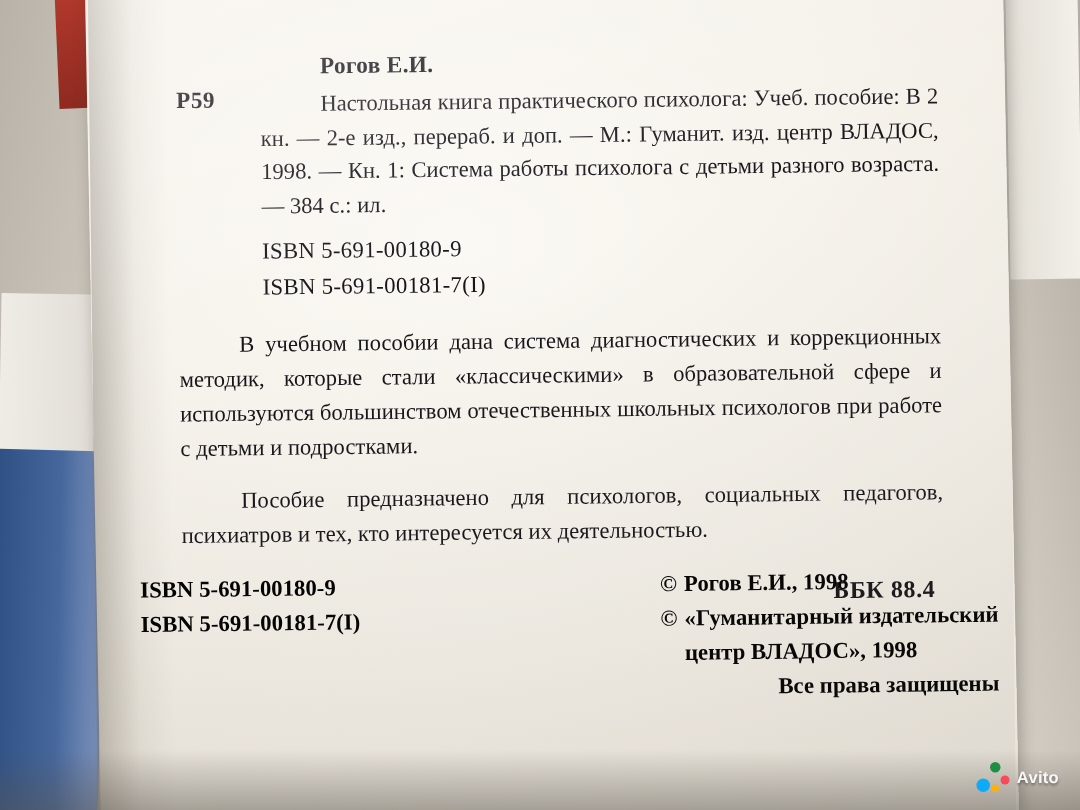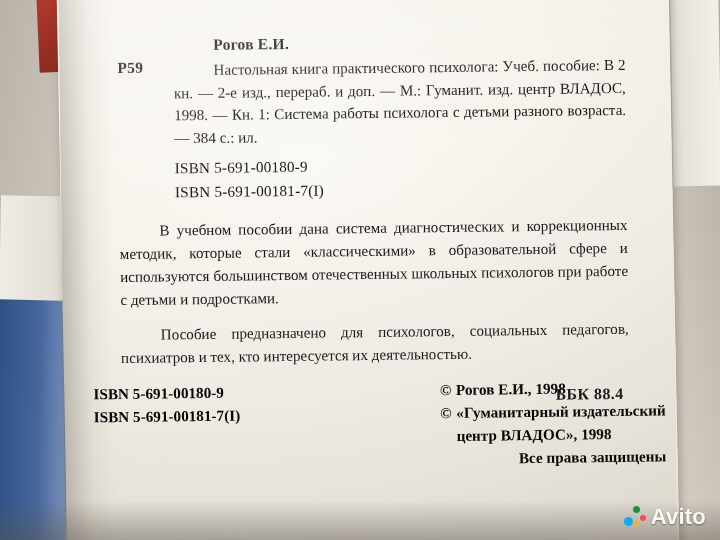--- a/index.html
+++ b/index.html
@@ -214,21 +214,21 @@
     border-radius: 50%;
     display: block;
   }
   .d1 { width: 9px; height: 9px; background: #0af; left: 0; top: 11px; }
   .d2 { width: 7px; height: 7px; background: #0f8a3c; left: 9px; top: 0px; }
   .d3 { width: 6px; height: 6px; background: #ff4053; left: 16px; top: 9px; }
   .d4 { width: 5px; height: 5px; background: #ffb300; left: 10px; top: 15px; }
   .wm-text {
     font-family: "Liberation Sans", sans-serif;
     font-weight: 700;
-    font-size: 22px;
+    font-size: 11px;
     color: #ffffff;
     text-shadow: 0 1px 2px rgba(0,0,0,.45);
     letter-spacing: .2px;
   }
 </style>
 </head>
 <body>
 
 <div id="photo">
 

